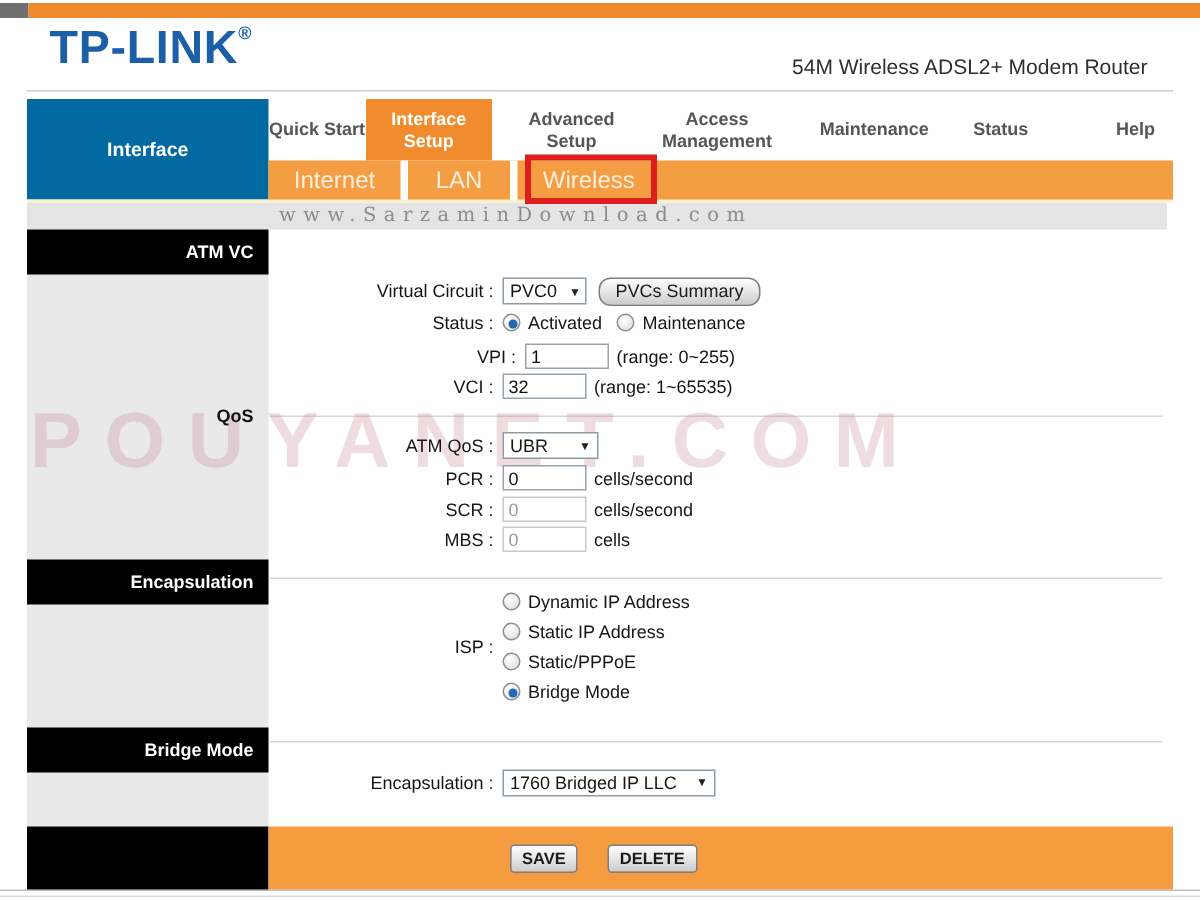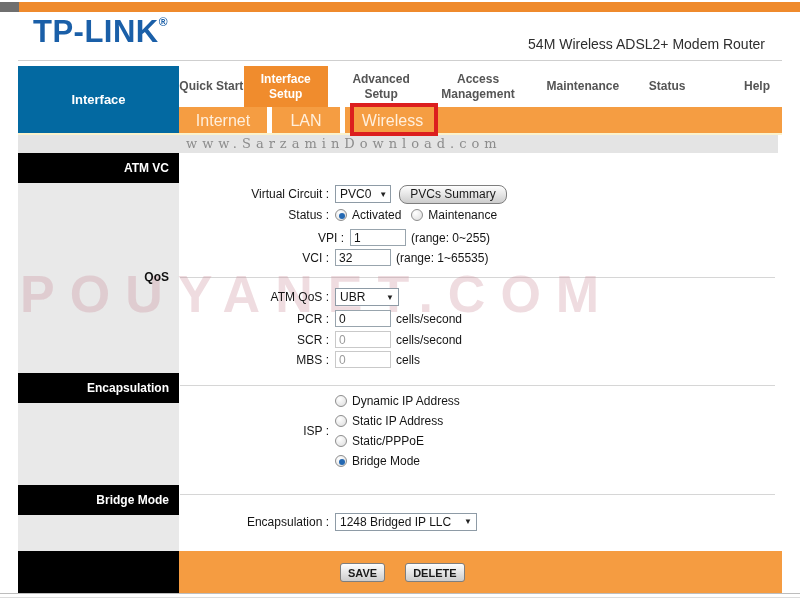--- a/index.html
+++ b/index.html
@@ -211,21 +211,21 @@
       <span class="isp-row">
         <span class="radio checked"></span>
         <span class="rlbl">Bridge Mode</span>
       </span>
     </span>
   </div>
 
   <div class="row" style="top:512px;height:19px;">
     <span class="flabel">Encapsulation :</span>
     <span class="sel" style="width:142px;">
-      <span>1248 Bridged IP LLC</span>
+      <span>1760 Bridged IP LLC</span>
       <span class="arr">▼</span>
     </span>
   </div>
 
   <div class="foot-black"></div>
   <div class="foot-orange"></div>
   <div class="foot-btns">
     <span class="btn">SAVE</span>
     <span class="btn">DELETE</span>
   </div>

